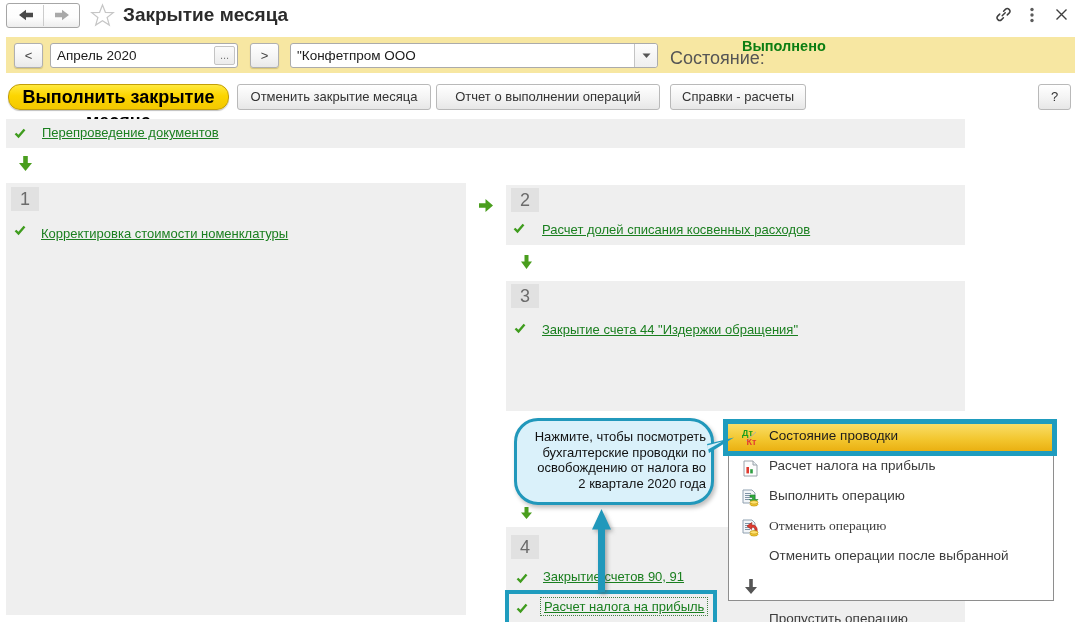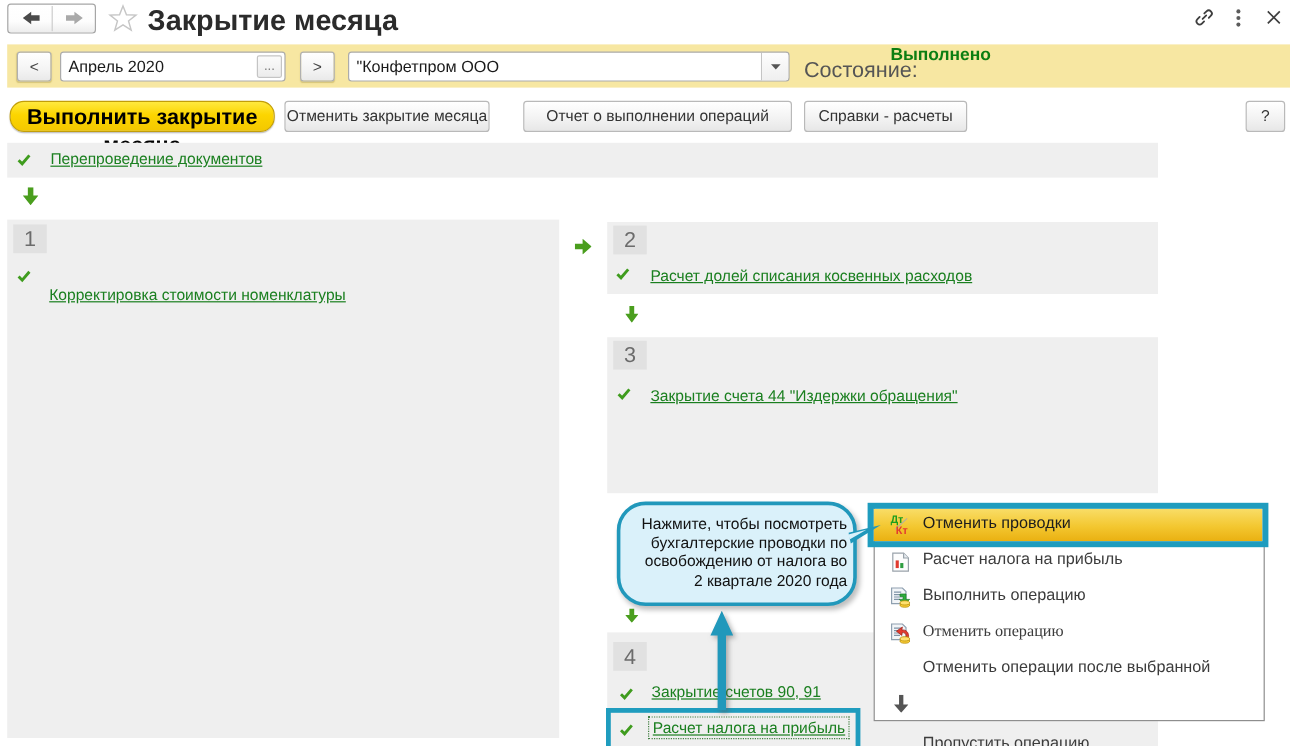--- a/index.html
+++ b/index.html
@@ -31,21 +31,21 @@
   <svg class="abs" style="left:11px;top:5px;" width="16" height="12" viewBox="0 0 16 12">
     <path d="M1 6 L8 0.8 V3.8 H15 V8.2 H8 V11.2 Z" fill="#4a4a4a"></path>
   </svg>
   <svg class="abs" style="left:47px;top:5px;" width="16" height="12" viewBox="0 0 16 12">
     <path d="M15 6 L8 0.8 V3.8 H1 V8.2 H8 V11.2 Z" fill="#a9a9a9"></path>
   </svg>
 </div>
 <svg class="abs" style="left:90px;top:3px;" width="25" height="24" viewBox="0 0 25 24">
   <path d="M12.5 2 L15.4 9.3 L23.3 9.6 L17.1 14.5 L19.3 22.1 L12.5 17.7 L5.7 22.1 L7.9 14.5 L1.7 9.6 L9.6 9.3 Z" fill="#ffffff" stroke="#c6c6c6" stroke-width="1.2"></path>
 </svg>
-<div class="abs" style="left:123px;top:4px;font-size:24px;font-weight:bold;color:#2b2b2b;">Закрытие месяца</div>
+<div class="abs" style="left:123px;top:4px;font-size:19px;font-weight:bold;color:#2b2b2b;">Закрытие месяца</div>
 
 <svg class="abs" style="left:995px;top:6px;" width="17" height="17" viewBox="0 0 17 17">
   <g stroke="#3f3f3f" stroke-width="1.5" fill="none" stroke-linecap="round">
     <path d="M7.2 9.8 L10.2 6.8"></path>
     <path d="M8.6 5.2 L10.4 3.4 a2.6 2.6 0 0 1 3.7 3.7 L12.3 8.9"></path>
     <path d="M8.4 11.8 L6.6 13.6 a2.6 2.6 0 0 1 -3.7 -3.7 L4.7 8.1"></path>
   </g>
 </svg>
 <svg class="abs" style="left:1029px;top:7px;" width="6" height="16" viewBox="0 0 6 16">
   <circle cx="3" cy="2.5" r="1.7" fill="#5c5c5c"></circle>
@@ -68,41 +68,41 @@
   <div class="abs" style="right:0;top:0;width:23px;height:23px;border-left:1px solid #c4c4c4;border-radius:0 3px 3px 0;background:linear-gradient(#fdfdfd,#efefef);">
     <svg class="abs" style="left:7px;top:9px;" width="9" height="6" viewBox="0 0 9 6">
         <path d="M0.5 0.5 L4.5 5 L8.5 0.5 Z" fill="#555"></path>
       </svg>
   </div>
 </div>
 <div class="abs" style="left:670px;top:48px;font-size:18px;color:#555;">Состояние:</div>
 <div class="abs" style="left:742px;top:38px;font-size:14.5px;font-weight:bold;color:#0c7e12;">Выполнено</div>
 
 <div class="ybtn" style="left:8px;top:84px;width:221px;">Выполнить закрытие месяца</div>
-<div class="btn" style="left:237px;top:84px;width:171px;">Отменить закрытие месяца</div>
+<div class="btn" style="left:237px;top:84px;width:194px;">Отменить закрытие месяца</div>
 <div class="btn" style="left:436px;top:84px;width:224px;">Отчет о выполнении операций</div>
 <div class="btn" style="left:670px;top:84px;width:136px;">Справки - расчеты</div>
 <div class="btn" style="left:1038px;top:84px;width:33px;">?</div>
 
 <div class="panel" style="left:6px;top:119px;width:959px;height:29px;"></div>
 <svg class="abs" style="left:14px;top:128px;" width="12" height="11" viewBox="0 0 12 11">
   <path d="M1.5 5.5 L4.5 8.5 L10.5 1.5" stroke="#3f9c1e" stroke-width="2.4" fill="none"></path>
 </svg>
 <div class="abs lnk" style="left:42px;top:125px;">Перепроведение документов</div>
 
 <svg class="abs" style="left:19px;top:156px;" width="13" height="15" viewBox="0 0 13 15">
   <path d="M4.2 0 H8.8 V7 H13 L6.5 15 L0 7 H4.2 Z" fill="#4a9e1e"></path>
 </svg>
 
 <div class="panel" style="left:6px;top:183px;width:460px;height:432px;"></div>
 <div class="num" style="left:11px;top:187px;">1</div>
 <svg class="abs" style="left:14px;top:225px;" width="12" height="11" viewBox="0 0 12 11">
   <path d="M1.5 5.5 L4.5 8.5 L10.5 1.5" stroke="#3f9c1e" stroke-width="2.4" fill="none"></path>
 </svg>
-<div class="abs lnk" style="left:41px;top:238px;">Корректировка стоимости номенклатуры</div>
+<div class="abs lnk" style="left:41px;top:226px;">Корректировка стоимости номенклатуры</div>
 
 <svg class="abs" style="left:479px;top:199px;" width="14" height="13" viewBox="0 0 14 13">
   <path d="M0 4.2 H6.5 V0 L14 6.5 L6.5 13 V8.8 H0 Z" fill="#4a9e1e"></path>
 </svg>
 
 <div class="panel" style="left:506px;top:185px;width:459px;height:60px;"></div>
 <div class="num" style="left:511px;top:188px;">2</div>
 <svg class="abs" style="left:513px;top:223px;" width="12" height="11" viewBox="0 0 12 11">
   <path d="M1.5 5.5 L4.5 8.5 L10.5 1.5" stroke="#3f9c1e" stroke-width="2.4" fill="none"></path>
 </svg>
@@ -182,14 +182,14 @@
   </svg>
   <div class="mitem" style="top:157px;margin-top:33px;">Пропустить операцию</div>
 </div>
 
 <div class="abs" style="left:723px;top:419px;width:334px;height:37px;border:5px solid #1f9cbe;background:linear-gradient(#f9dd67,#f3c730 55%,#eab011);">
   <svg class="abs" style="left:14px;top:4px;" width="20" height="19" viewBox="0 0 20 19">
     <path d="M4 13 L14 4" stroke="#b5b0a0" stroke-width="1"></path>
     <text x="0" y="8" font-family="Liberation Sans,sans-serif" font-size="9" font-weight="bold" fill="#1d9e1d">Дт</text>
     <text x="4.5" y="17" font-family="Liberation Sans,sans-serif" font-size="9" font-weight="bold" fill="#e23b30">Кт</text>
   </svg>
-  <div class="abs" style="left:41px;top:4px;font-size:13.5px;color:#1d1d1d;">Отменить проводки</div>
+  <div class="abs" style="left:41px;top:4px;font-size:13.5px;color:#1d1d1d;">Состояние проводки</div>
 </div>
 
 </body></html>

